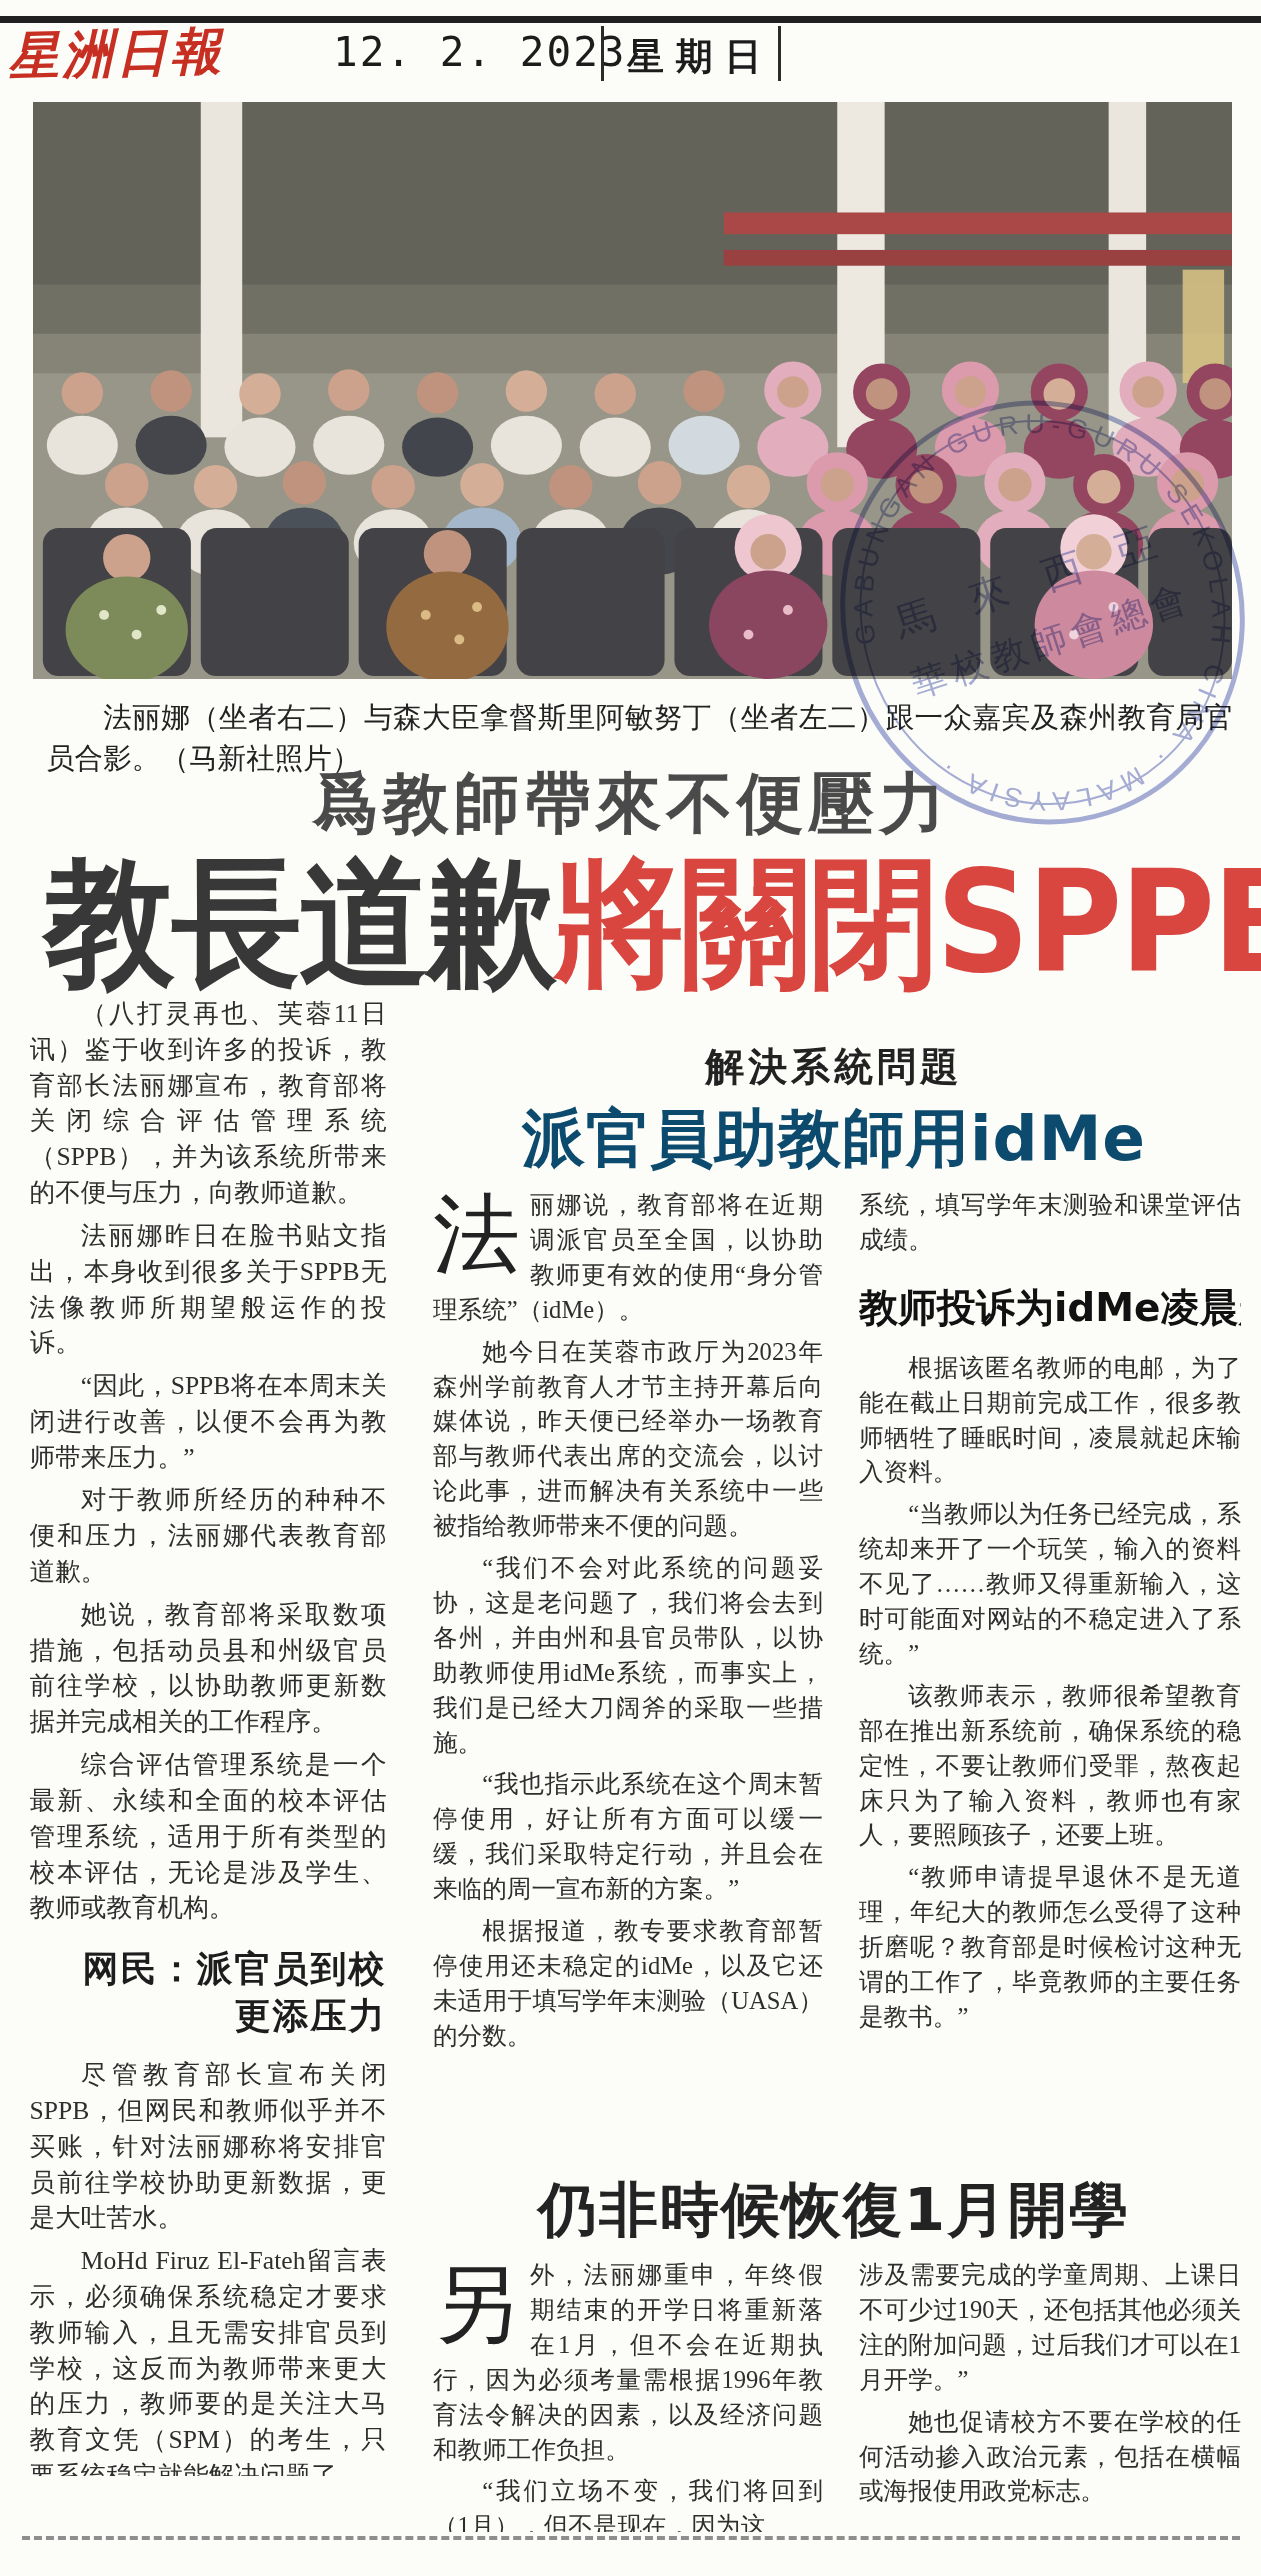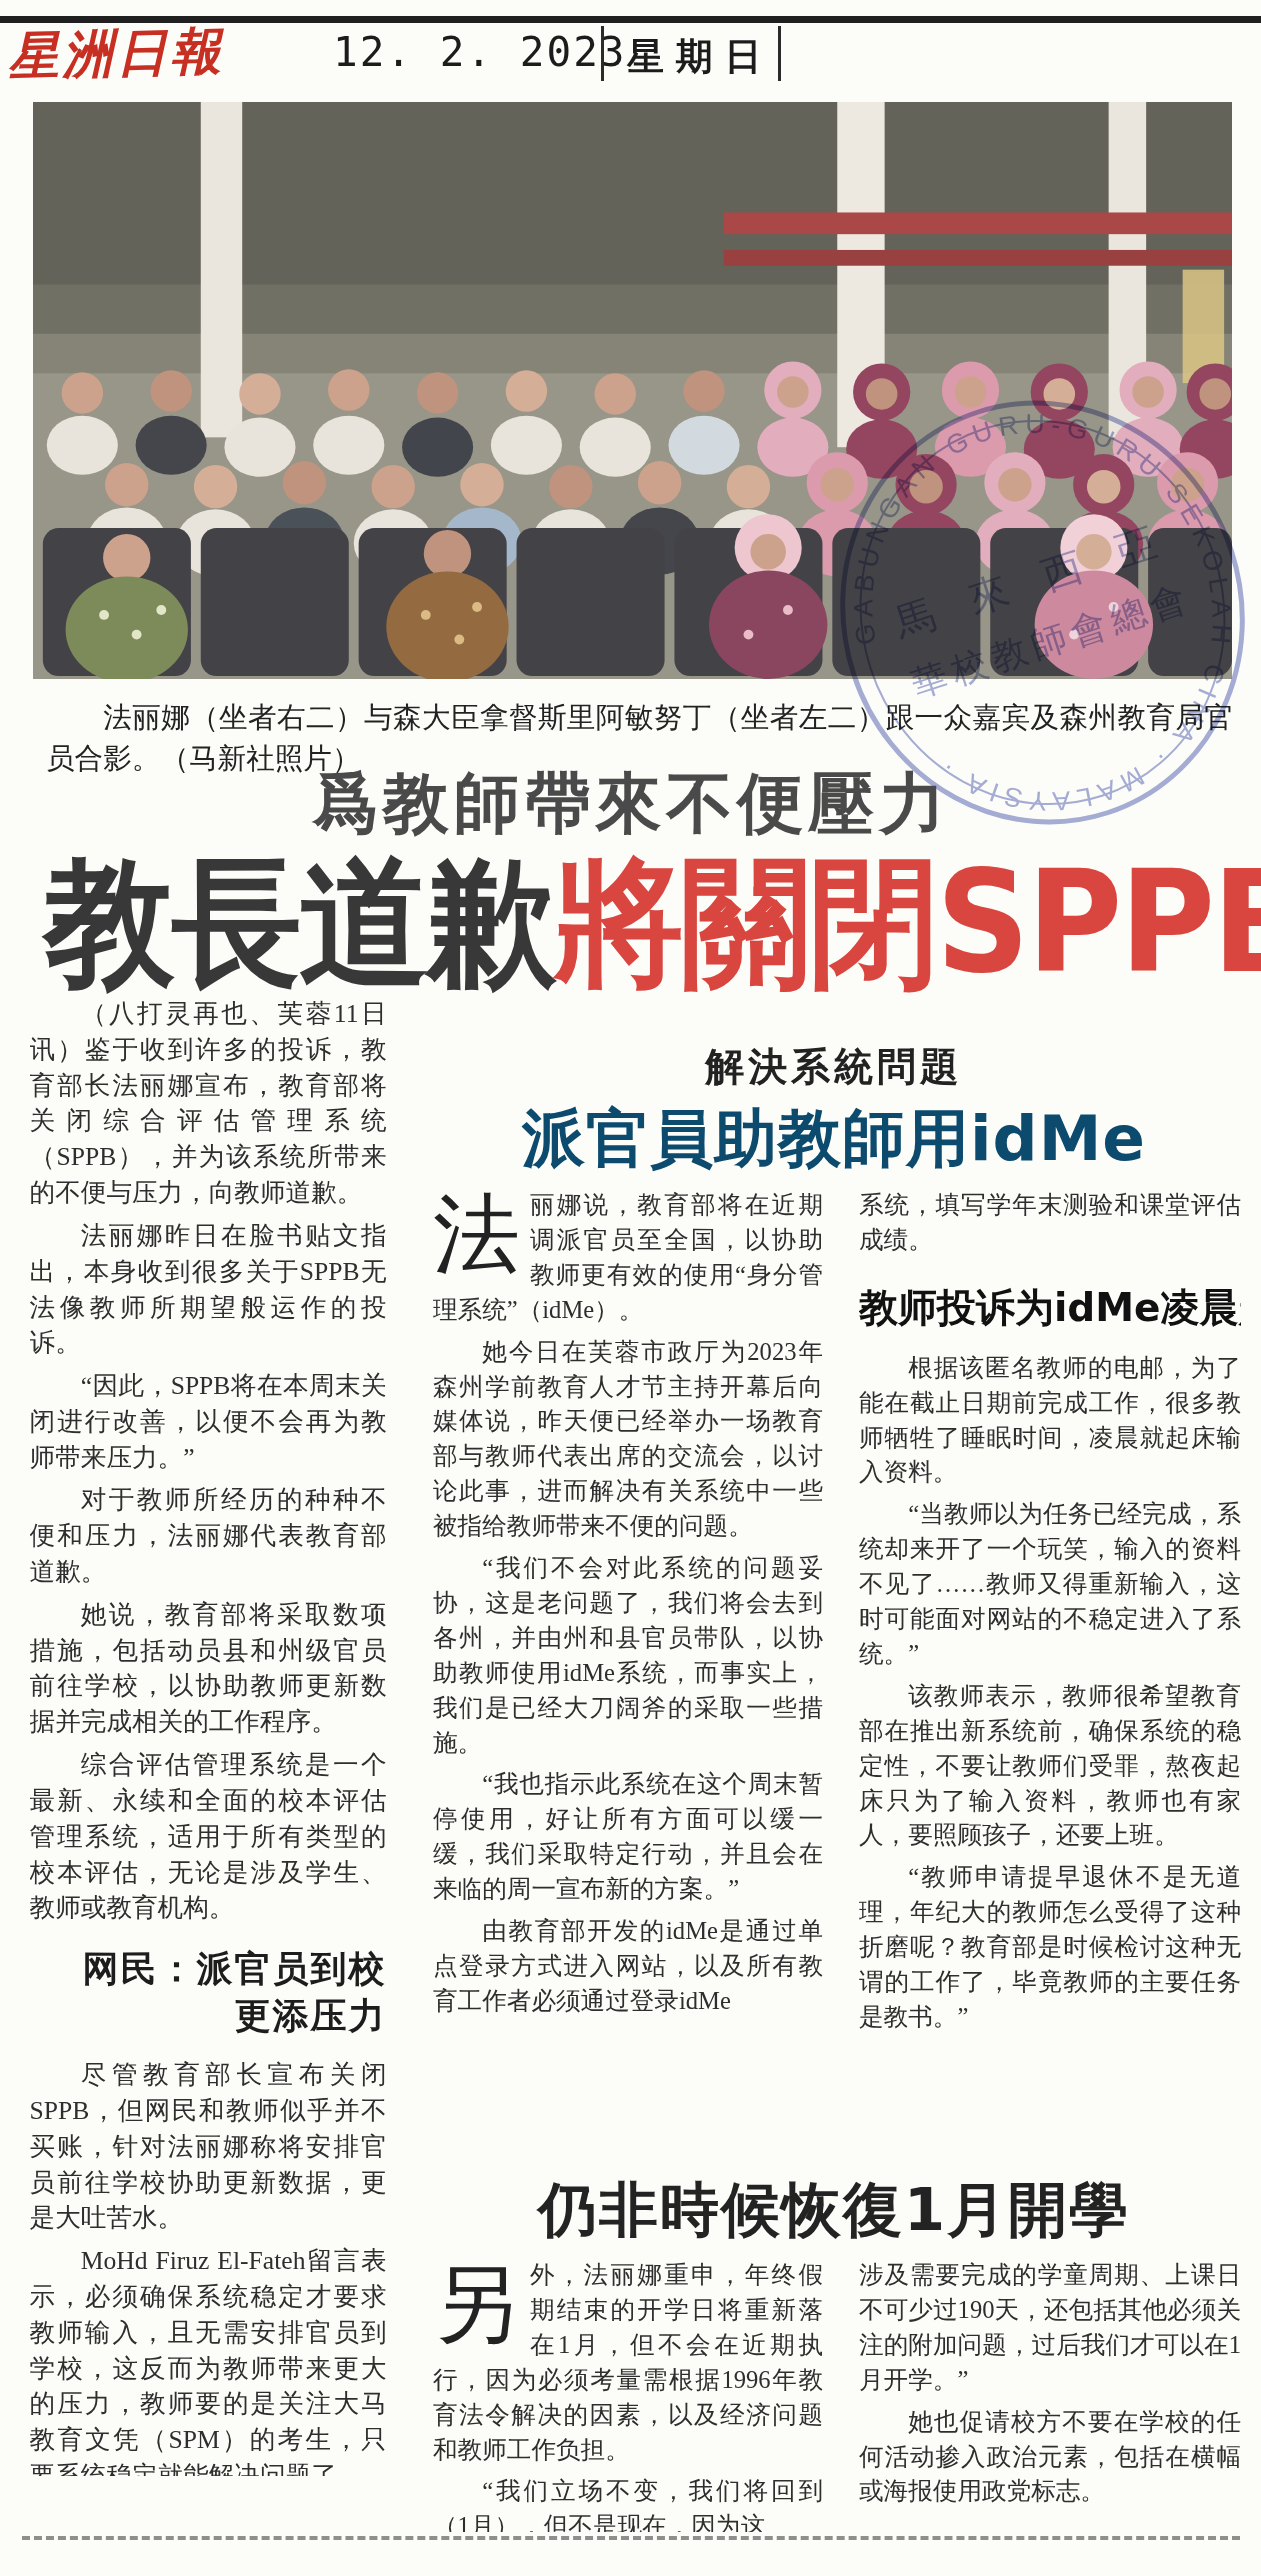--- a/index.html
+++ b/index.html
@@ -225,21 +225,21 @@
   <div class="abs art2-head">
     <h4 class="kicker2">解決系統問題</h4>
     <h2 class="head2">派官員助教師用idMe</h2>
   </div>
 
   <section class="abs col col2">
     <p><span class="dropcap">法</span><span>丽娜说，教育部将在近期调派官员至全国，以协助教师更有效的使用“身分管理系统”（idMe）。</span></p>
     <p class="indent">她今日在芙蓉市政厅为2023年森州学前教育人才节主持开幕后向媒体说，昨天便已经举办一场教育部与教师代表出席的交流会，以讨论此事，进而解决有关系统中一些被指给教师带来不便的问题。</p>
     <p class="indent">“我们不会对此系统的问题妥协，这是老问题了，我们将会去到各州，并由州和县官员带队，以协助教师使用idMe系统，而事实上，我们是已经大刀阔斧的采取一些措施。</p>
     <p class="indent">“我也指示此系统在这个周末暂停使用，好让所有方面可以缓一缓，我们采取特定行动，并且会在来临的周一宣布新的方案。”</p>
-    <p class="indent">由教育部开发的idMe是通过单点登录方式进入网站，以及所有教育工作者必须通过登录idMe</p>
+    <p class="indent">根据报道，教专要求教育部暂停使用还未稳定的idMe，以及它还未适用于填写学年末测验（UASA）的分数。</p>
   </section>
 
   <section class="abs col col3">
     <p>系统，填写学年末测验和课堂评估成绩。</p>
     <h3 class="sub2">教师投诉为idMe凌晨起床</h3>
     <p class="indent">根据该匿名教师的电邮，为了能在截止日期前完成工作，很多教师牺牲了睡眠时间，凌晨就起床输入资料。</p>
     <p class="indent">“当教师以为任务已经完成，系统却来开了一个玩笑，输入的资料不见了……教师又得重新输入，这时可能面对网站的不稳定进入了系统。”</p>
     <p class="indent">该教师表示，教师很希望教育部在推出新系统前，确保系统的稳定性，不要让教师们受罪，熬夜起床只为了输入资料，教师也有家人，要照顾孩子，还要上班。</p>
     <p class="indent">“教师申请提早退休不是无道理，年纪大的教师怎么受得了这种折磨呢？教育部是时候检讨这种无谓的工作了，毕竟教师的主要任务是教书。”</p>
   </section>

